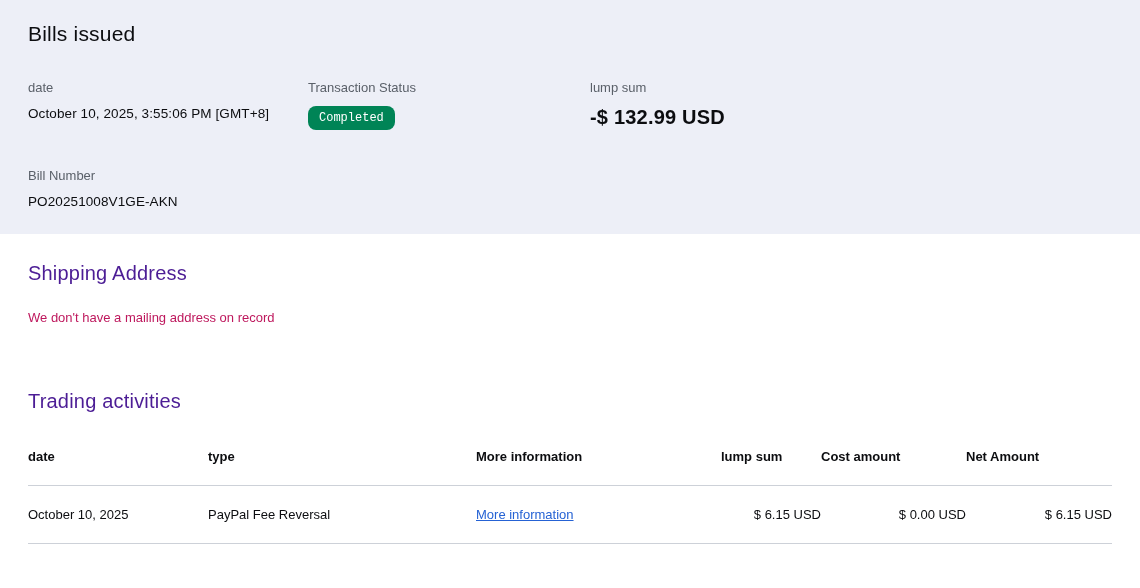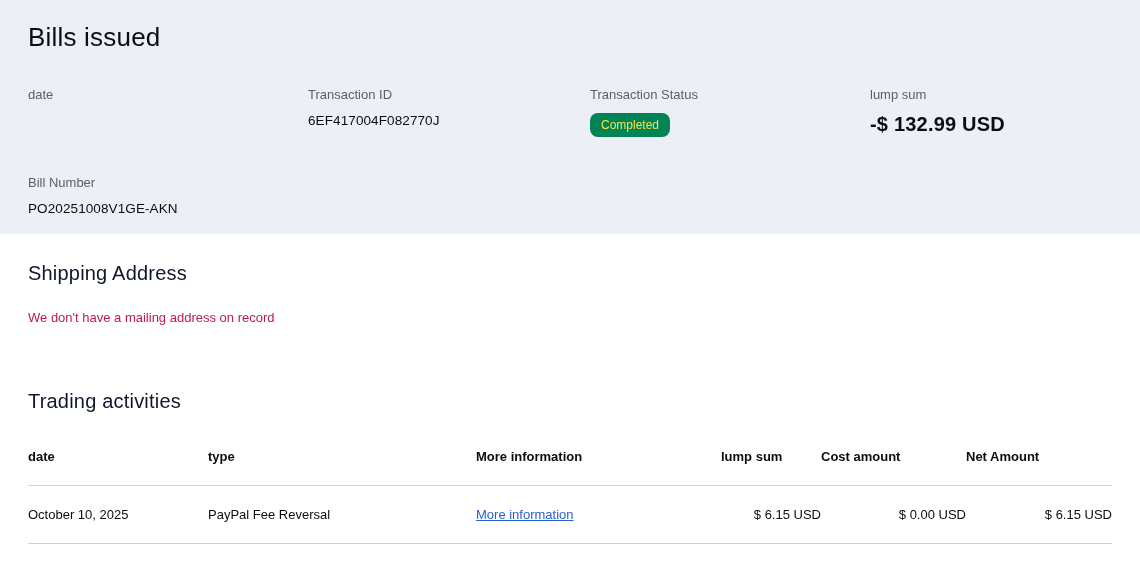--- a/index.html
+++ b/index.html
@@ -12,21 +12,21 @@
     overflow: hidden;
   }
 
   
   .summary-panel {
     background: #edeff7;
     height: 234px;
     padding: 22px 28px 0 28px;
   }
   .page-title {
-    font-size: 26px;
+    font-size: 21px;
     font-weight: 400;
     color: #0c0d10;
     letter-spacing: 0.2px;
     margin-bottom: 34px;
   }
   .fields-grid {
     display: grid;
     grid-template-columns: 280px 282px 280px auto;
     column-gap: 0;
   }
@@ -43,35 +43,36 @@
     letter-spacing: 0.1px;
   }
   .field-value.big {
     font-size: 20px;
     font-weight: 700;
     letter-spacing: 0.2px;
   }
   .status-badge {
     display: inline-block;
     background: #008456;
-    color: #fde047;
+    color: #ffffff;
     font-size: 12px;
     font-weight: 500;
     padding: 6px 11px;
     border-radius: 8px;
     line-height: 1;
+    font-family: Liberation Mono, monospace;
   }
   .second-row { margin-top: 38px; }
 
   
   .section { padding: 0 28px; }
   .section-heading {
     font-size: 20px;
     font-weight: 400;
-    color: #0f172a;
+    color: #4c1d95;
     letter-spacing: 0.2px;
   }
   .shipping-section { padding-top: 28px; }
   .shipping-message {
     margin-top: 25px;
     font-size: 13px;
     color: #be185d;
   }
   .trading-section { padding-top: 65px; }
 
@@ -118,24 +119,21 @@
 </style>
 </head>
 <body>
 
 <div class="summary-panel">
   <div class="page-title">Bills issued</div>
 
   <div class="fields-grid">
     <div class="field">
       <div class="field-label">date</div>
-    </div>
-    <div class="field">
-      <div class="field-label">Transaction ID</div>
-      <div class="field-value">6EF417004F082770J</div>
+      <div class="field-value">October 10, 2025, 3:55:06 PM [GMT+8]</div>
     </div>
     <div class="field">
       <div class="field-label">Transaction Status</div>
       <div class="status-badge">Completed</div>
     </div>
     <div class="field">
       <div class="field-label">lump sum</div>
       <div class="field-value big">-$ 132.99 USD</div>
     </div>
   </div>

